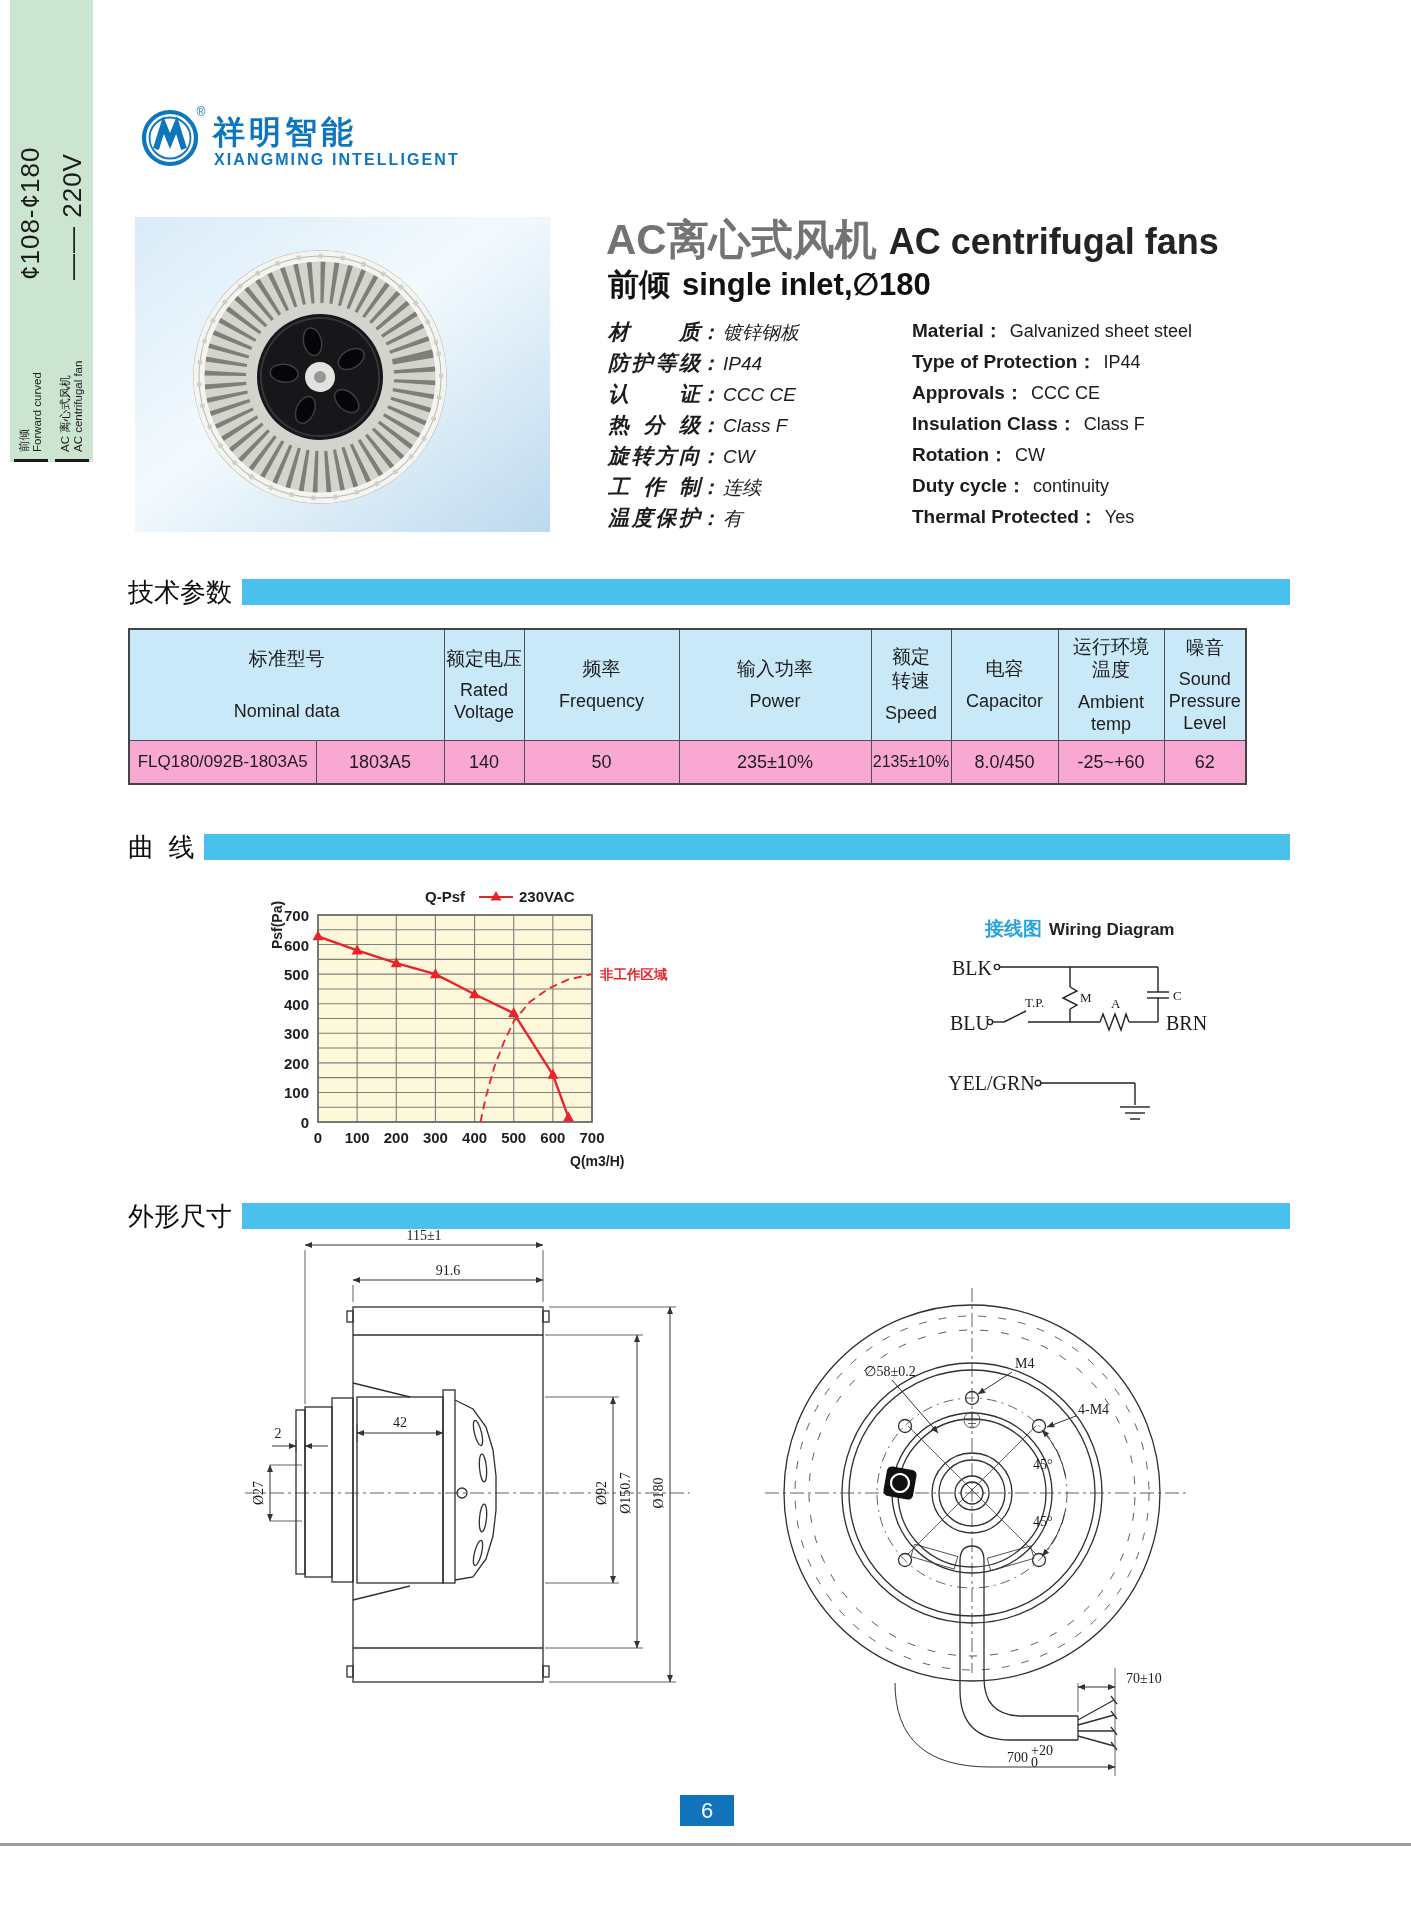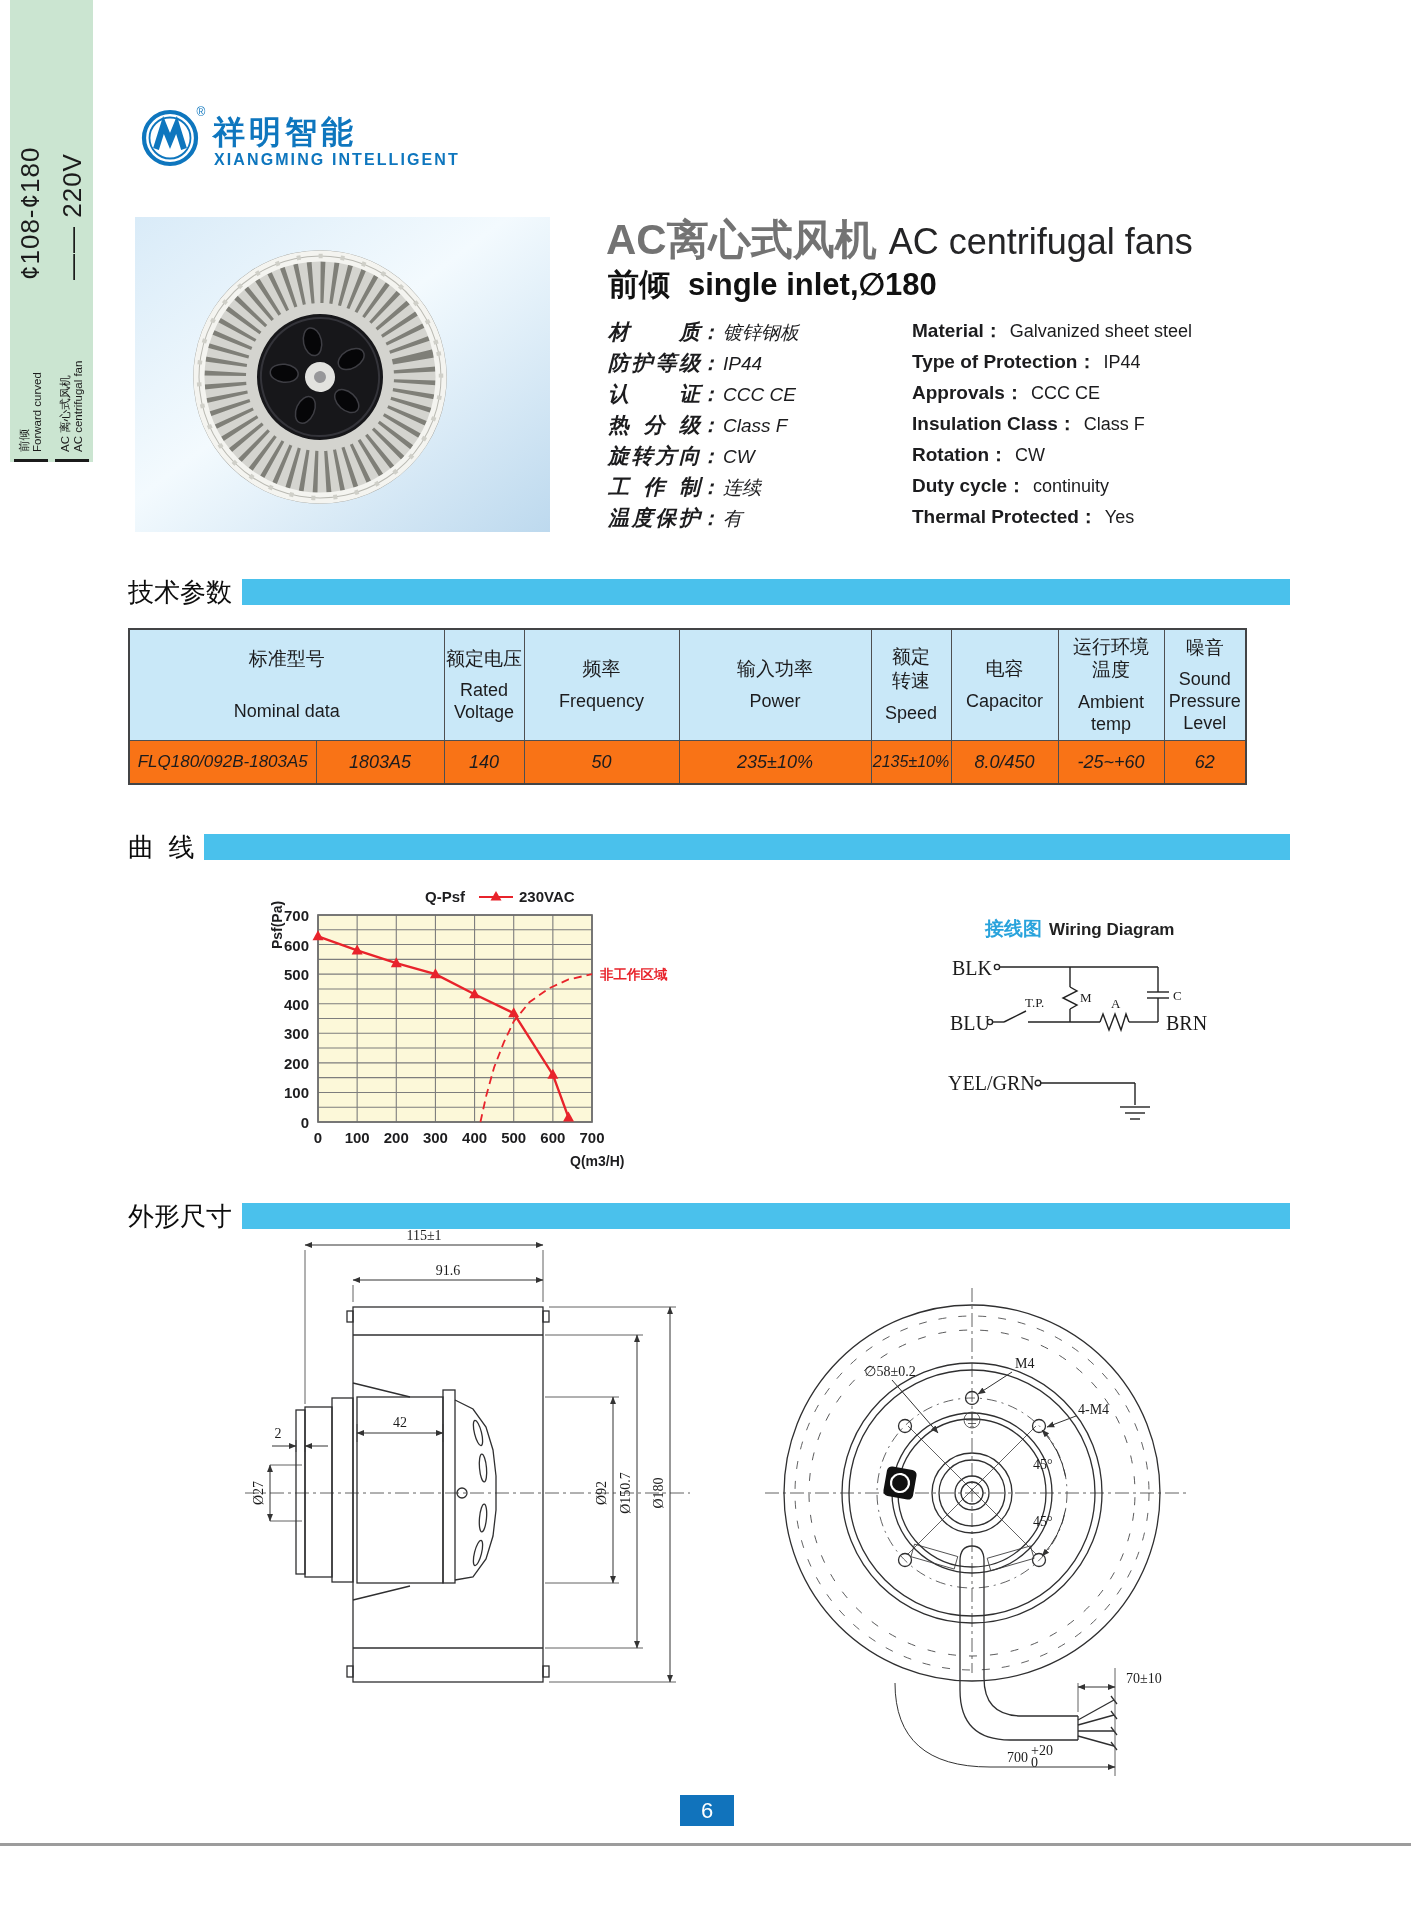--- a/index.html
+++ b/index.html
@@ -20,24 +20,24 @@
   .tab-stack{width:172px;line-height:1.15;font-size:11.5px;color:#1b1b1b;white-space:nowrap;}
   .tab-big{font-size:26px;color:#1b1b1b;white-space:nowrap;letter-spacing:1px;}
 
   
   .brand-cn{left:213px;top:111px;font-size:32px;font-weight:bold;color:#0e76be;letter-spacing:4px;}
   .brand-en{left:214px;top:151px;font-size:16px;font-weight:bold;color:#0e76be;letter-spacing:2.1px;}
 
   
   .title-row{left:606px;top:212px;white-space:nowrap;}
   .title-cn{font-size:42px;font-weight:bold;color:#737373;}
-  .title-en{font-size:36px;font-weight:400;color:#242426;margin-left:12px;}
+  .title-en{font-size:36px;font-weight:700;color:#242426;margin-left:12px;}
   .sub-row{left:608px;top:264px;white-space:nowrap;font-weight:bold;color:#111;}
   .sub-cn{font-size:31px;}
-  .sub-en{font-size:31px;margin-left:18px;text-align:right;}
+  .sub-en{font-size:31px;margin-left:12px;text-align:right;}
   .spec-col{top:318px;}
   .spec-row{height:31px;display:flex;align-items:baseline;white-space:nowrap;}
   .cn-col{left:608px;width:300px;font-style:italic;}
   .en-col{left:912px;width:380px;}
   .cn-col .lbl{display:inline-block;width:92px;font-size:21px;font-weight:bold;
     text-align:justify;text-align-last:justify;white-space:pre;}
   .cn-col .colon{font-size:20px;font-weight:bold;}
   .cn-col .val{font-size:19px;margin-left:3px;}
   .en-col .lbl{font-size:19px;font-weight:bold;}
   .en-col .colon{font-size:19px;font-weight:bold;}
@@ -51,21 +51,21 @@
   .sec-curve{left:128px;top:833px;width:1162px;}
   .sec-dims{left:128px;top:1202px;width:1162px;}
 
   
   .tech-table{left:128px;top:628px;}
   table{border-collapse:collapse;table-layout:fixed;width:1117px;}
   th,td{border:1.6px solid #4e4f51;padding:0;text-align:center;vertical-align:middle;font-weight:normal;}
   table{border:2.2px solid #434446;padding-left:21px;}
   tr.h1 th{background:#c9e8f8;height:110px;}
   tr.h2 th{background:#c9e8f8;height:32px;font-size:17.5px;}
-  tr.dr td{height:42px;font-size:18px;background:#f97316;font-style:italic;}
+  tr.dr td{height:42px;font-size:18px;background:#f9a8d4;}
   .cnh{font-size:19px;white-space:pre-line;line-height:1.25;margin-bottom:10px;}
   .enh{font-size:18px;line-height:1.2;}
   tr.h1 th.group .cnh{margin-bottom:30px;}
 
   
   .chart-wrap{left:265px;top:885px;width:445px;height:300px;}
   .ctick{font-size:15px;font-weight:600;fill:#1d1d1f;font-family:"Liberation Sans",sans-serif;}
   .caxis{font-size:14px;font-weight:600;fill:#1d1d1f;font-family:"Liberation Sans",sans-serif;}
   .clegend{font-size:15px;font-weight:600;fill:#1d1d1f;font-family:"Liberation Sans",sans-serif;}
   .cann{font-size:13.5px;font-weight:600;font-family:"Liberation Sans",sans-serif;}

